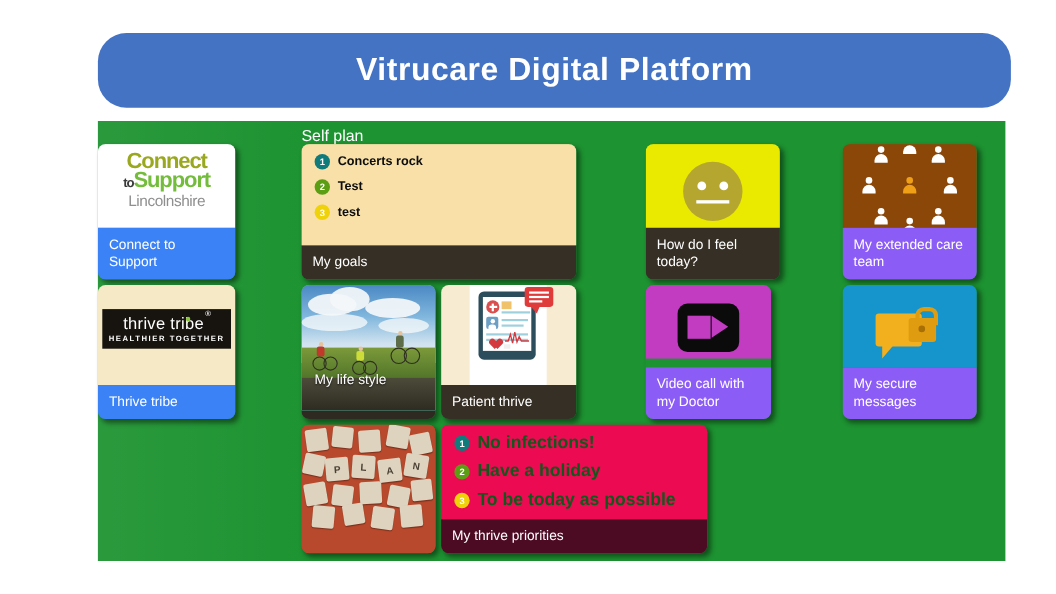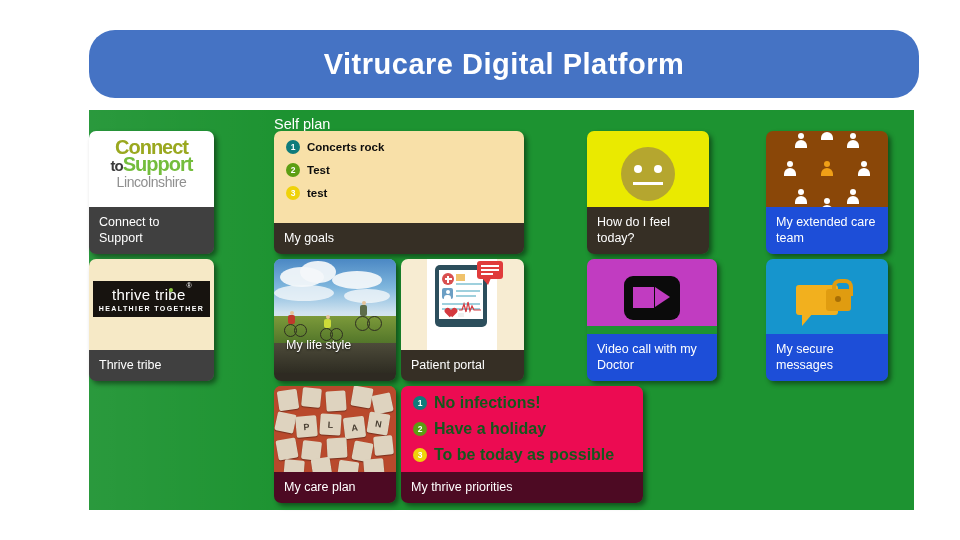--- a/index.html
+++ b/index.html
@@ -46,34 +46,34 @@
     display:flex;flex-direction:column;
   }
   .tile .body{flex:1 1 auto;position:relative;overflow:hidden;}
   .tile .caption{
     flex:0 0 auto;background:#3b352a;color:#ffffff;
     font-size:12.5px;line-height:16px;
     padding:7px 9px 8px 10px;
     font-family:"Liberation Sans", sans-serif;
   }
   .caption.dark-brown{background:#362f25;}
-  .caption.near-black{background:#1d4ed8;}
-  .caption.gray{background:#404040;}
+  .caption.near-black{background:#8b5cf6;}
+  .caption.gray{background:#3b82f6;}
   .caption.maroon{background:#4d0a23;}
 
   
   #tile-connect{left:65px;top:131px;width:125px;height:123px;}
   #tile-connect .body{background:#ffffff;}
   .cts-logo{
     position:absolute;left:0;right:0;top:6px;text-align:center;
     line-height:1;
   }
   .cts-line1{font-size:20px;font-weight:bold;color:#9aa81f;letter-spacing:-1px;}
   .cts-line2{font-size:20px;font-weight:bold;color:#74bd3c;letter-spacing:-1px;margin-top:-3px;}
-  .cts-to{font-size:15px;font-weight:bold;color:#3b3b3b;}
+  .cts-to{font-size:12px;font-weight:bold;color:#3b3b3b;}
   .cts-line3{font-size:14px;color:#8f8f8f;letter-spacing:-.4px;margin-top:1px;}
 
   
   #tile-thrive{left:65px;top:259px;width:125px;height:122px;}
   #tile-thrive .body{background:#f6e9c6;}
   .thrive-band{
     position:absolute;left:4px;right:4px;top:22px;height:36px;
     background:#17130f;display:flex;flex-direction:column;
     align-items:center;justify-content:center;
   }
@@ -150,21 +150,21 @@
   #tile-feel .body{background:#eaea00;}
   .face{
     position:absolute;left:50%;top:16px;margin-left:-27px;
     width:54px;height:54px;border-radius:50%;background:#b5a62f;
   }
   .face .eye{position:absolute;top:18px;width:8px;height:8px;border-radius:50%;background:#ffffff;}
   .face .eye.l{left:13px;} .face .eye.r{right:13px;}
   .face .mouth{position:absolute;left:12px;right:12px;top:35px;height:3px;background:#ffffff;}
 
   
-  #tile-video{left:563px;top:259px;width:130px;height:122px;gap:8px;}
+  #tile-video{left:563px;top:259px;width:114px;height:122px;gap:8px;}
   #tile-video .body{background:#c13cc1;}
   .cam{
     position:absolute;left:50%;top:17px;margin-left:-28px;
     width:56px;height:44px;background:#0b0b0b;border-radius:9px;
   }
   .cam-screen{position:absolute;left:9px;top:11px;width:21px;height:21px;background:#c13cc1;}
   .cam-tri{position:absolute;left:31px;top:11px;width:0;height:0;
     border-top:10px solid transparent;border-bottom:10px solid transparent;border-left:15px solid #c13cc1;}
 
   
@@ -323,21 +323,21 @@
           </svg>
           <span class="tb-home"></span>
         </div>
       </div>
       <div class="pp-speech">
         <i style="top:4px;width:18px;"></i>
           <i style="top:8px;width:18px;"></i>
           <i style="top:12px;width:12px;"></i>
       </div>
     </div>
-    <div class="caption dark-brown">Patient portal</div>
+    <div class="caption dark-brown">Patient thrive</div>
   </div>
 
   <div class="tile" id="tile-feel">
     <div class="body">
       <div class="face">
         <span class="eye l"></span>
           <span class="eye r"></span>
           <span class="mouth"></span>
       </div>
     </div>
@@ -425,21 +425,20 @@
         <div class="stile" style="left:28px;top:55px;width:19px;height:19px;transform:rotate(7deg)"></div>
         <div class="stile" style="left:53px;top:52px;width:20px;height:20px;transform:rotate(-3deg)"></div>
         <div class="stile" style="left:79px;top:56px;width:19px;height:19px;transform:rotate(11deg)"></div>
         <div class="stile" style="left:100px;top:50px;width:19px;height:19px;transform:rotate(-6deg)"></div>
         <div class="stile" style="left:10px;top:74px;width:20px;height:20px;transform:rotate(5deg)"></div>
         <div class="stile" style="left:38px;top:72px;width:19px;height:19px;transform:rotate(-9deg)"></div>
         <div class="stile" style="left:64px;top:75px;width:20px;height:20px;transform:rotate(8deg)"></div>
         <div class="stile" style="left:90px;top:73px;width:20px;height:20px;transform:rotate(-5deg)"></div>
       </div>
     </div>
-    <div class="caption maroon">My care plan</div>
   </div>
 
   <div class="tile" id="tile-priorities">
     <div class="body">
       <div class="pri-row">
         <span class="pri-badge" style="background:#0f7b7b">1</span>
         <span class="pri-text">No infections!</span>
       </div>
       <div class="pri-row">
         <span class="pri-badge" style="background:#5c9e13">2</span>

